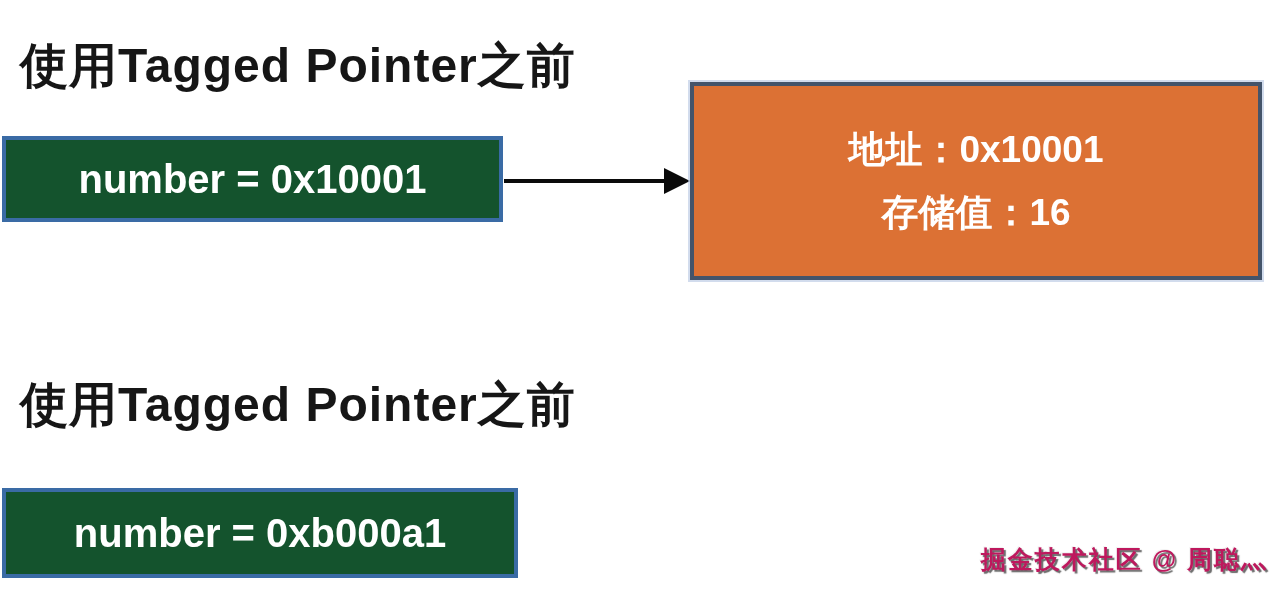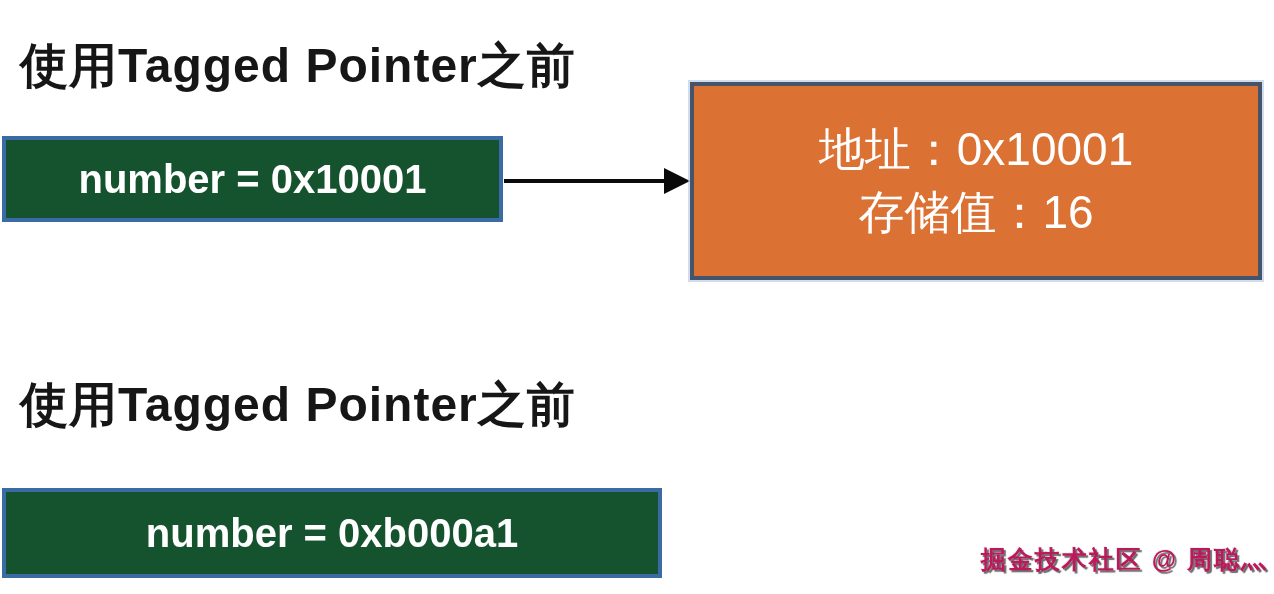--- a/index.html
+++ b/index.html
@@ -31,21 +31,21 @@
     border: 4px solid #3A6BA5;
     display: flex;
     align-items: center;
     justify-content: center;
     color: #ffffff;
     font-size: 40px;
     font-weight: 700;
     white-space: nowrap;
   }
   .box-before { left: 2px; top: 136px; width: 501px; height: 86px; }
-  .box-after  { left: 2px; top: 488px; width: 660px; height: 90px; }
+  .box-after  { left: 2px; top: 488px; width: 516px; height: 90px; }
 
   .arrow-line {
     position: absolute;
     left: 504px;
     top: 179px;
     width: 162px;
     height: 4px;
     background: #0a0a0a;
   }
   .arrow-head {
@@ -67,22 +67,22 @@
     width: 572px;
     height: 198px;
     background: #DC7134;
     border: 4px solid #44546A;
     box-shadow: 0 0 0 2px rgba(173, 192, 222, 0.55);
     display: flex;
     flex-direction: column;
     align-items: center;
     justify-content: center;
     color: #ffffff;
-    font-size: 46px;
-    font-weight: 400;
+    font-size: 37px;
+    font-weight: 700;
     line-height: 63px;
     white-space: nowrap;
     text-align: center;
   }
   .object-line { position: relative; }
   .misspelled {
     position: relative;
     display: inline-block;
   }
   .squiggle {

